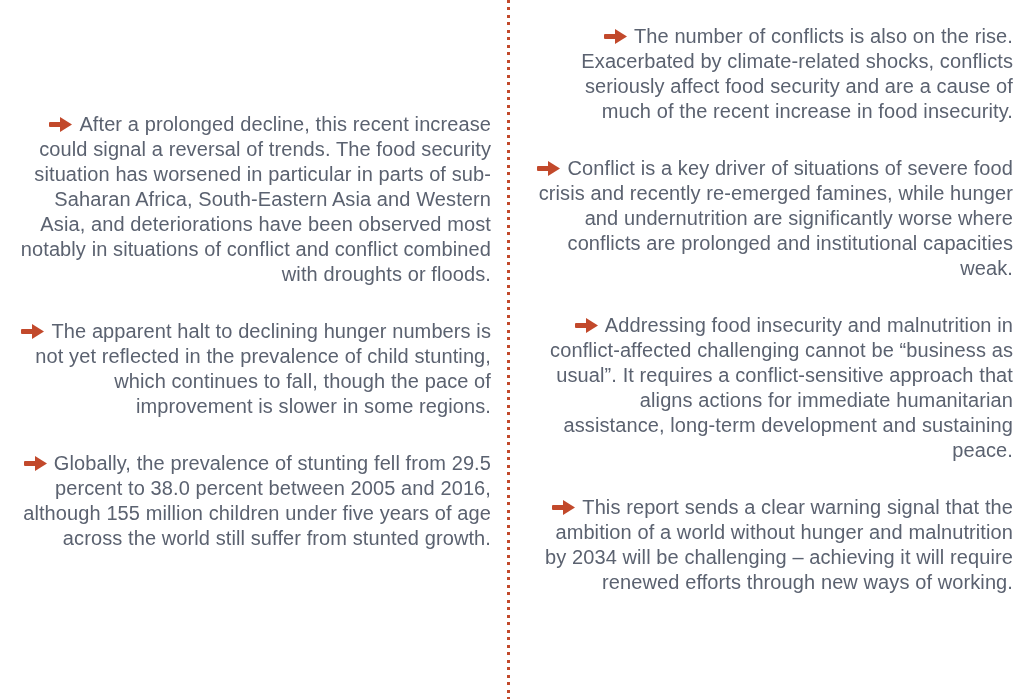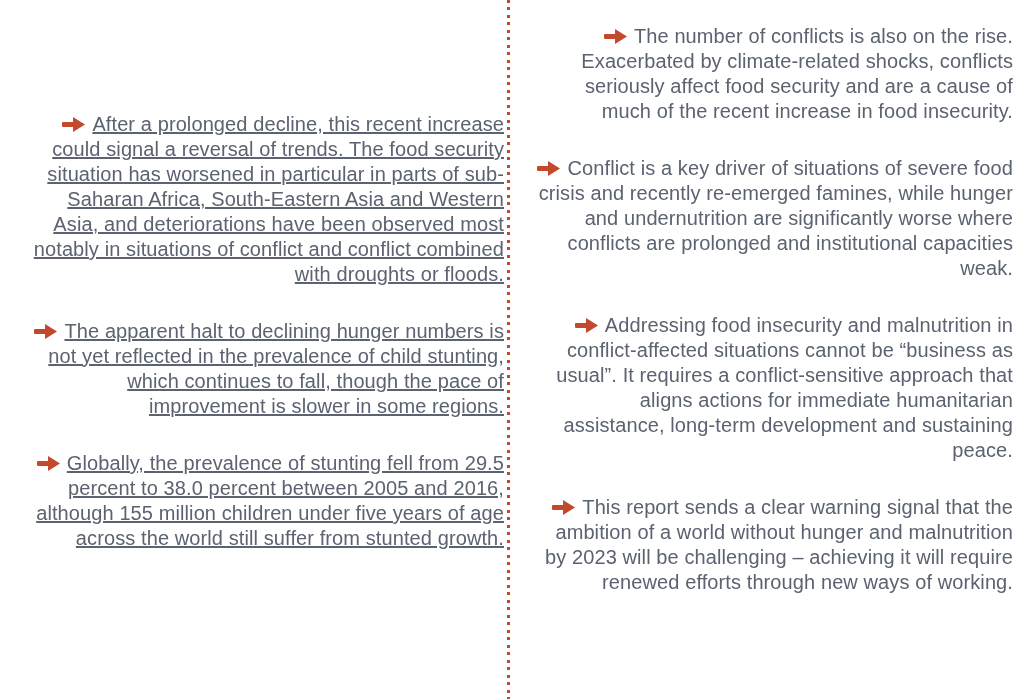--- a/index.html
+++ b/index.html
@@ -30,24 +30,23 @@
   .col {
     position: absolute;
     color: #5b6270;
     font-size: 20px;
     line-height: 25px;
     font-weight: 400;
     letter-spacing: 0.1px;
     text-align: right;
   }
   .col-left {
-    left: 21px;
+    left: 8px;
     top: 112px;
     width: 483px;
-    text-decoration: underline;
   }
   .col-right {
     left: 536px;
     top: 24px;
     width: 477px;
   }
   .para {
     margin: 0 0 32px 0;
   }
   .para:last-child {
@@ -109,24 +108,24 @@
               <rect x="0" y="5" width="12" height="5" rx="1"></rect>
               <path d="M11 0 L23 7.5 L11 15 Z"></path>
             </g>
           </svg></span><span>Conflict is a key driver of situations of severe food crisis and recently re-emerged famines, while hunger and undernutrition are significantly worse where conflicts are prolonged and institutional capacities weak.</span></div>
 
     <div class="para"><span class="arrow-icon"><svg width="23" height="15" viewBox="0 0 23 15">
             <g fill="#c2492b">
               <rect x="0" y="5" width="12" height="5" rx="1"></rect>
               <path d="M11 0 L23 7.5 L11 15 Z"></path>
             </g>
-          </svg></span><span>Addressing food insecurity and malnutrition in conflict-affected situations cannot be “business as usual”. It requires a conflict-sensitive approach that aligns actions for immediate humanitarian assistance, long-term development and sustaining peace.</span></div>
+          </svg></span><span>Addressing food insecurity and malnutrition in conflict-affected challenging cannot be “business as usual”. It requires a conflict-sensitive approach that aligns actions for immediate humanitarian assistance, long-term development and sustaining peace.</span></div>
 
     <div class="para"><span class="arrow-icon"><svg width="23" height="15" viewBox="0 0 23 15">
             <g fill="#c2492b">
               <rect x="0" y="5" width="12" height="5" rx="1"></rect>
               <path d="M11 0 L23 7.5 L11 15 Z"></path>
             </g>
-          </svg></span><span>This report sends a clear warning signal that the ambition of a world without hunger and malnutrition by 2023 will be challenging – achieving it will require renewed efforts through new ways of working.</span></div>
+          </svg></span><span>This report sends a clear warning signal that the ambition of a world without hunger and malnutrition by 2034 will be challenging – achieving it will require renewed efforts through new ways of working.</span></div>
 
   </div>
 
 </div>
 
 </body></html>

